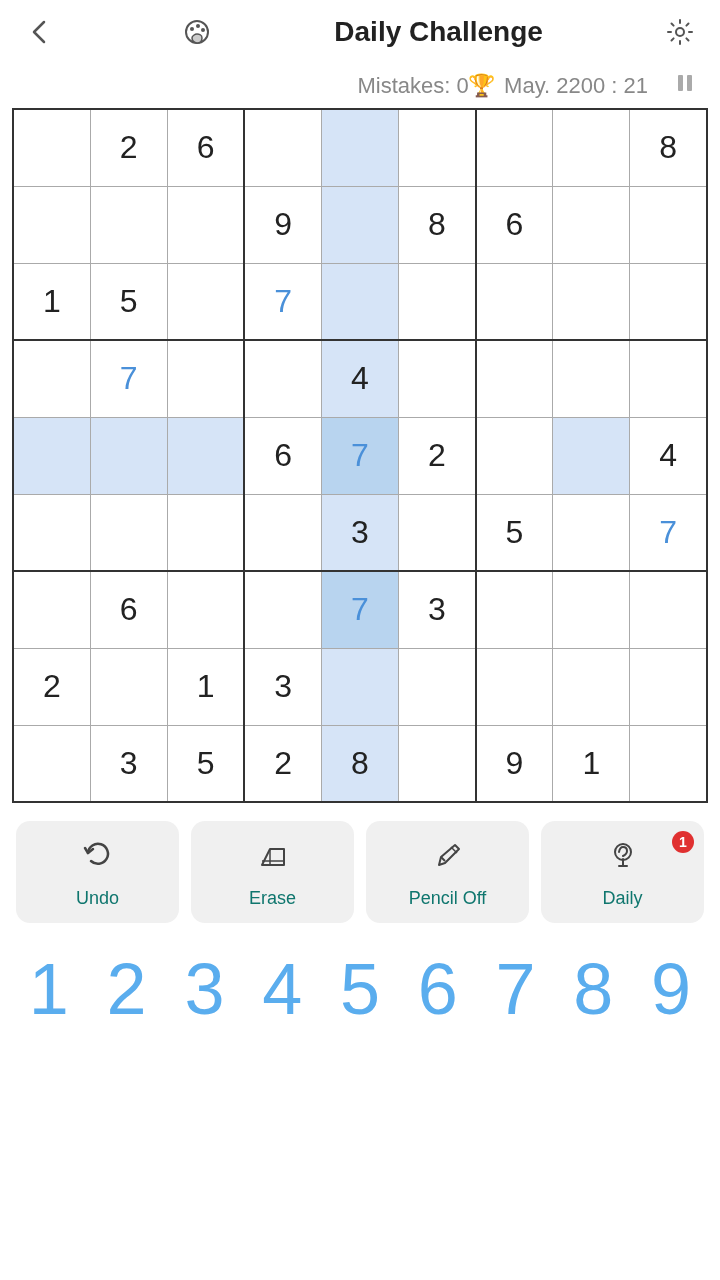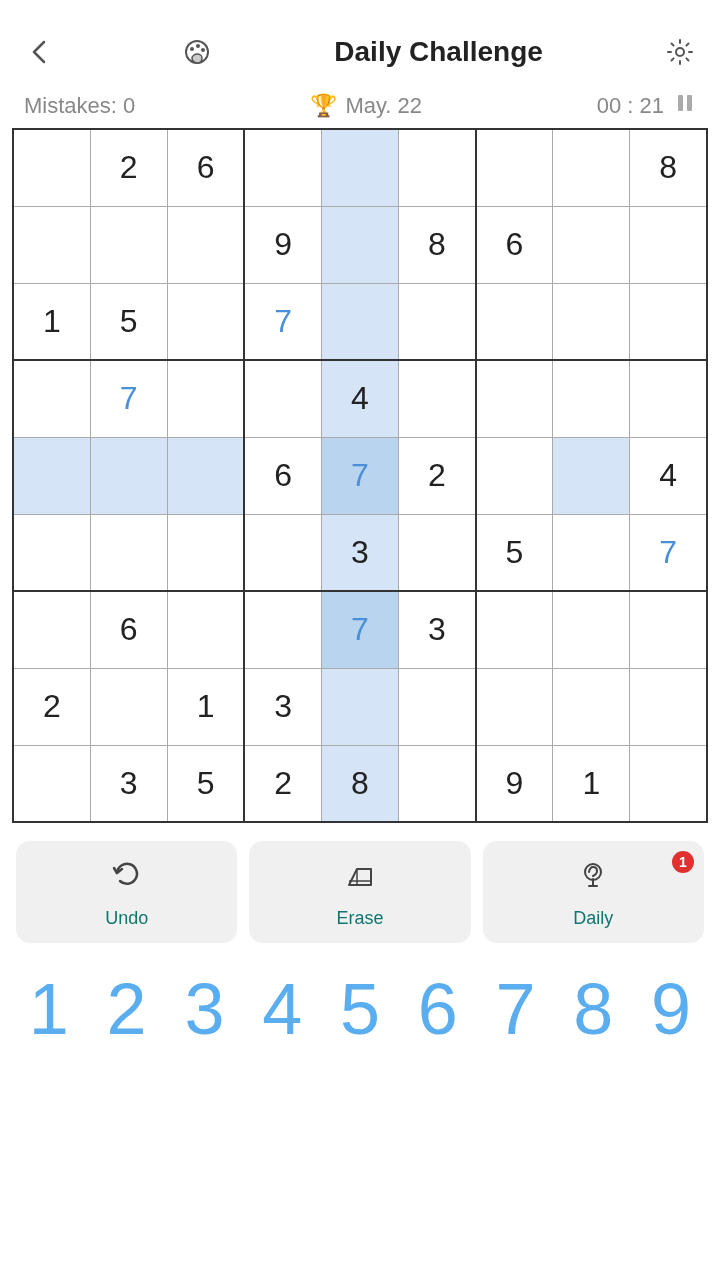--- a/index.html
+++ b/index.html
@@ -11,21 +11,20 @@
       overflow-x: hidden;
     }
 
     
     .header {
       display: flex;
       align-items: center;
       justify-content: space-between;
       padding: 12px 20px;
       background: #fff;
-      margin-top: 20px;
     }
     .header-title {
       font-size: 28px;
       font-weight: 700;
       color: #222;
     }
     .header-icon {
       font-size: 28px;
       color: #555;
       cursor: pointer;
@@ -33,40 +32,40 @@
       height: 40px;
       display: flex;
       align-items: center;
       justify-content: center;
     }
 
     
     .stats-bar {
       display: flex;
       align-items: center;
-      justify-content: space-between;
+      justify-content: flex-end;
       padding: 8px 24px;
       background: #fff;
     }
     .mistakes {
       font-size: 22px;
       color: #888;
     }
     .date-area {
       display: flex;
       align-items: center;
       gap: 8px;
       font-size: 22px;
       color: #888;
     }
     .trophy-icon { font-size: 22px; color: #aaa; }
     .timer-area {
       display: flex;
       align-items: center;
-      gap: 10px;
+      gap: 26px;
       font-size: 22px;
       color: #888;
     }
 
     
     .grid-wrapper {
       padding: 0 12px;
     }
     .sudoku-grid {
       width: 696px;
@@ -320,20 +319,30 @@
   <button class="tool-btn">
     <span class="tool-btn-icon">
       <svg width="34" height="34" viewBox="0 0 34 34" fill="none">
         <path d="M6 26 L14 10 L28 10 L28 26 Z" stroke="#444" stroke-width="2" fill="none" stroke-linejoin="round"></path>
         <line x1="14" y1="10" x2="14" y2="26" stroke="#444" stroke-width="1.5"></line>
         <line x1="6" y1="22" x2="28" y2="22" stroke="#444" stroke-width="1.5"></line>
       </svg>
     </span>
     <span class="tool-btn-label">Erase</span>
   </button>
+  <button class="tool-btn">
+    <span class="tool-btn-icon">
+      <svg width="34" height="34" viewBox="0 0 34 34" fill="none">
+        <path d="M8 26 L10 18 L24 6 L28 10 L14 24 Z" stroke="#444" stroke-width="2" fill="none" stroke-linejoin="round"></path>
+        <line x1="10" y1="18" x2="14" y2="22" stroke="#444" stroke-width="2"></line>
+        <line x1="20" y1="8" x2="26" y2="14" stroke="#444" stroke-width="1.5"></line>
+      </svg>
+    </span>
+    <span class="tool-btn-label">Pencil Off</span>
+  </button>
   <button class="tool-btn" style="position:relative;">
     <span class="hint-badge">1</span>
     <span class="tool-btn-icon">
       <svg width="34" height="34" viewBox="0 0 34 34" fill="none">
         <circle cx="17" cy="13" r="8" stroke="#444" stroke-width="2" fill="none"></circle>
         <line x1="17" y1="21" x2="17" y2="27" stroke="#444" stroke-width="2" stroke-linecap="round"></line>
         <line x1="13" y1="27" x2="21" y2="27" stroke="#444" stroke-width="2" stroke-linecap="round"></line>
         <path d="M13 13 Q14 8 17 8 Q21 8 21 12 Q21 15 17 17" stroke="#444" stroke-width="2" fill="none" stroke-linecap="round"></path>
         <circle cx="17" cy="20" r="1" fill="#444"></circle>
       </svg>

